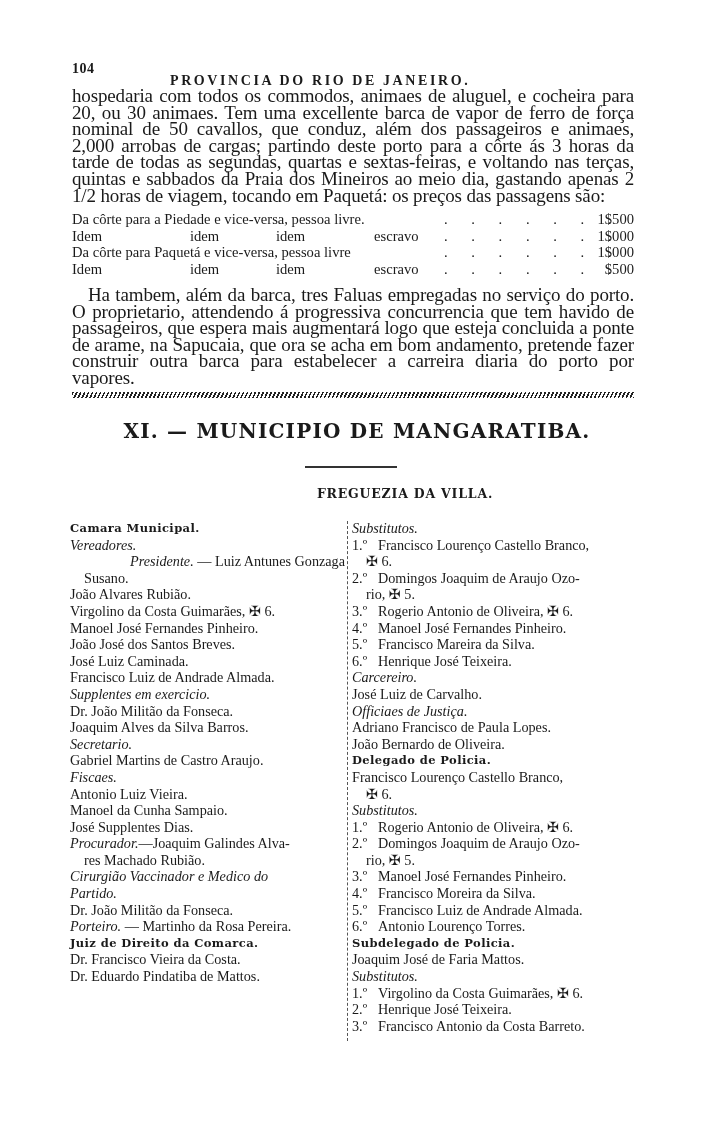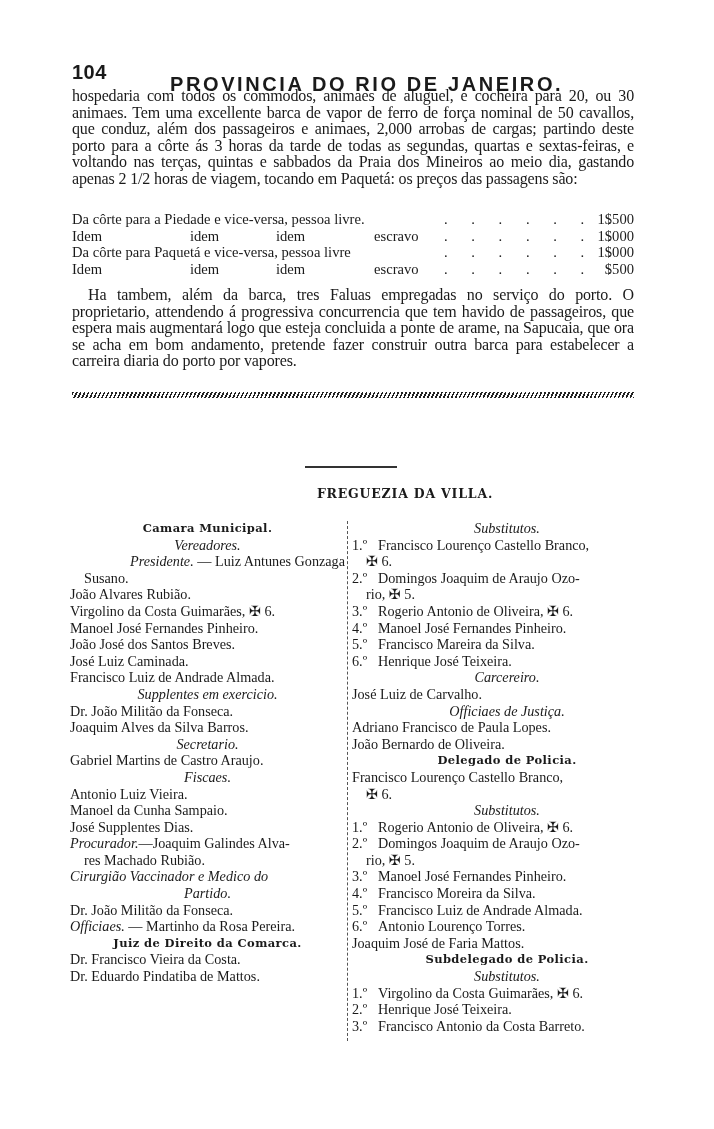--- a/index.html
+++ b/index.html
@@ -5,28 +5,28 @@
   html, body { margin: 0; padding: 0; background: #ffffff; }
   body {
     width: 714px; height: 1129px; position: relative; overflow: hidden;
     font-family: "Liberation Serif", "DejaVu Serif", serif;
     color: #1a1a1a;
   }
   .page { position: absolute; left: 0; top: 0; width: 714px; height: 1129px; }
 
   .running-head {
     position: absolute; left: 72px; top: 61px; width: 570px; height: 22px;
-    font-family: Liberation Sans, sans-serif; font-weight: bold; font-size: 20px;
+    font-family: Liberation Serif, serif; font-weight: bold; font-size: 14px;
   }
   .page-number { position: absolute; left: 0; top: 0; letter-spacing: 0.5px; }
   .running-title { position: absolute; left: 98px; top: 12px; letter-spacing: 2.6px; }
 
   .body-para {
     position: absolute; left: 72px; width: 562px;
-    font-size: 16px; line-height: 16.6px; text-align: justify;
+    font-size: 19px; line-height: 16.6px; text-align: justify;
     text-align-last: left; letter-spacing: -0.15px;
   }
   .para-1 { top: 88px; }
   .para-2 { top: 287px; text-indent: 16px; }
 
   .price-table { position: absolute; left: 72px; top: 211px; width: 562px; font-size: 14.6px; line-height: 16.6px; }
   .price-row { position: relative; height: 16.6px; white-space: nowrap; }
   .price-desc { position: absolute; left: 0; }
   .pcol { position: absolute; }
   .price-dots { position: absolute; left: 372px; letter-spacing: 10px; }
@@ -48,21 +48,21 @@
   }
 
   .col { position: absolute; top: 520px; font-size: 14.2px; line-height: 16.6px; }
   .col-left { left: 70px; width: 275px; }
   .col-right { left: 352px; width: 310px; }
   .col-divider {
     position: absolute; left: 347px; top: 521px; width: 0; height: 520px;
     border-left: 1px dashed #555;
   }
   .line { white-space: nowrap; height: 16.6px; position: relative; }
-  .center { text-align: center; }
+  .center { text-align: left; }
   .heading-bold { font-family: "DejaVu Serif", serif; font-weight: bold; font-size: 11.5px; letter-spacing: 0.4px; }
   .heading-italic { font-style: italic; }
   .indent { padding-left: 14px; }
   .justify-line { display: flex; justify-content: flex-end; }
   .num { display: inline-block; width: 26px; }
 </style>
 </head>
 <body>
 
 <div class="page">
@@ -100,20 +100,21 @@
       <span class="pcol" style="left:302px">escravo</span>
       <span class="price-dots">. . . . . . .</span>
       <span class="price-value">$500</span>
     </div>
   </div>
 
   <div class="body-para para-2">Ha tambem, além da barca, tres Faluas empregadas no serviço do porto. O proprietario, attendendo á progressiva concurrencia que tem havido de passageiros, que espera mais augmentará logo que esteja concluida a ponte de arame, na Sapucaia, que ora se acha em bom andamento, pretende fazer construir outra barca para estabelecer a carreira diaria do porto por vapores.</div>
 
   <div class="ornament-rule"></div>
 
+  <div class="section-title">XI. — MUNICIPIO DE MANGARATIBA.</div>
   <div class="short-rule"></div>
   <div class="parish-title">FREGUEZIA DA VILLA.</div>
 
   <div class="col-divider"></div>
 
   <div class="col col-left">
     <div class="line center heading-bold">Camara Municipal.</div>
     <div class="line center heading-italic">Vereadores.</div>
     <div class="line justify-line">
       <span><i>Presidente.</i> <span>— Luiz Antunes Gonzaga</span></span>
@@ -135,21 +136,21 @@
     <div class="line">Manoel da Cunha Sampaio.</div>
     <div class="line">José Supplentes Dias.</div>
     <div class="line">
       <i>Procurador.</i><span>—Joaquim Galindes Alva-</span>
     </div>
     <div class="line indent">res Machado Rubião.</div>
     <div class="line heading-italic">Cirurgião Vaccinador e Medico do</div>
     <div class="line center heading-italic">Partido.</div>
     <div class="line">Dr. João Militão da Fonseca.</div>
     <div class="line">
-      <i>Officiaes.</i> <span>— Martinho da Rosa Pereira.</span>
+      <i>Porteiro.</i> <span>— Martinho da Rosa Pereira.</span>
     </div>
     <div class="line center heading-bold">Juiz de Direito da Comarca.</div>
     <div class="line">Dr. Francisco Vieira da Costa.</div>
     <div class="line">Dr. Eduardo Pindatiba de Mattos.</div>
   </div>
 
   <div class="col col-right">
     <div class="line center heading-italic">Substitutos.</div>
 
     <div class="line"><span class="num">1.º</span><span>Francisco Lourenço Castello Branco,</span></div>
@@ -173,21 +174,21 @@
     <div class="line center heading-italic">Substitutos.</div>
 
     <div class="line"><span class="num">1.º</span><span>Rogerio Antonio de Oliveira, ✠ 6.</span></div>
     <div class="line"><span class="num">2.º</span><span>Domingos Joaquim de Araujo Ozo-</span></div>
     <div class="line indent">rio, ✠ 5.</div>
     <div class="line"><span class="num">3.º</span><span>Manoel José Fernandes Pinheiro.</span></div>
     <div class="line"><span class="num">4.º</span><span>Francisco Moreira da Silva.</span></div>
     <div class="line"><span class="num">5.º</span><span>Francisco Luiz de Andrade Almada.</span></div>
     <div class="line"><span class="num">6.º</span><span>Antonio Lourenço Torres.</span></div>
 
+    <div class="line center heading-bold">Subdelegado de Policia.</div>
     <div class="line">Joaquim José de Faria Mattos.</div>
-    <div class="line center heading-bold">Subdelegado de Policia.</div>
     <div class="line center heading-italic">Substitutos.</div>
     <div class="line"><span class="num">1.º</span><span>Virgolino da Costa Guimarães, ✠ 6.</span></div>
     <div class="line"><span class="num">2.º</span><span>Henrique José Teixeira.</span></div>
     <div class="line"><span class="num">3.º</span><span>Francisco Antonio da Costa Barreto.</span></div>
   </div>
 
 </div>
 
 </body></html>

